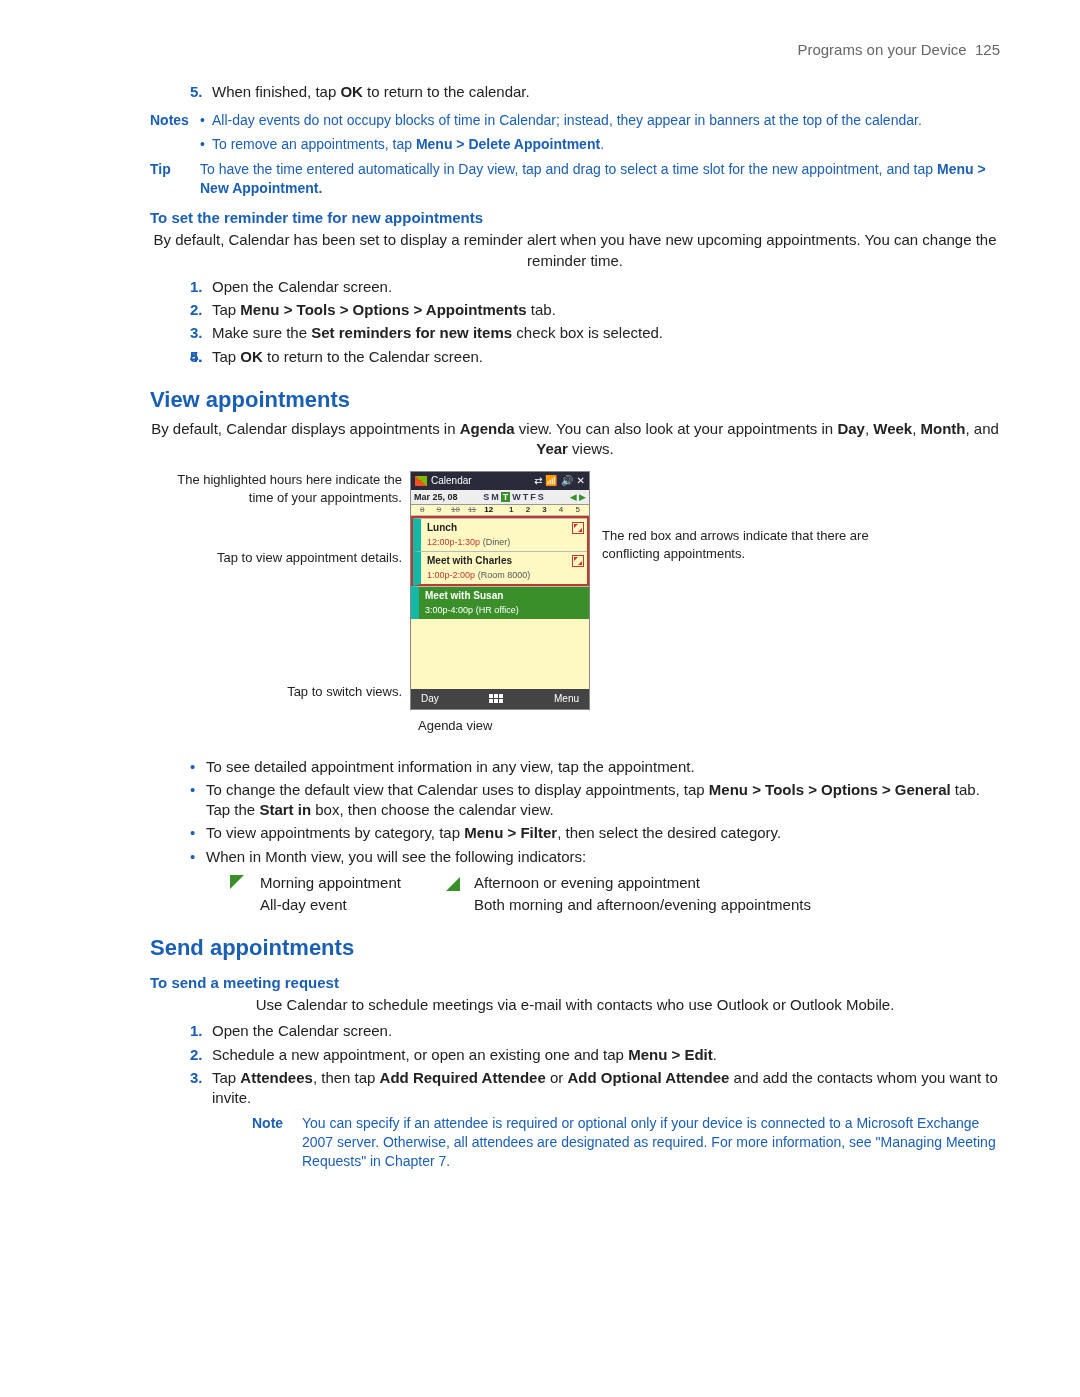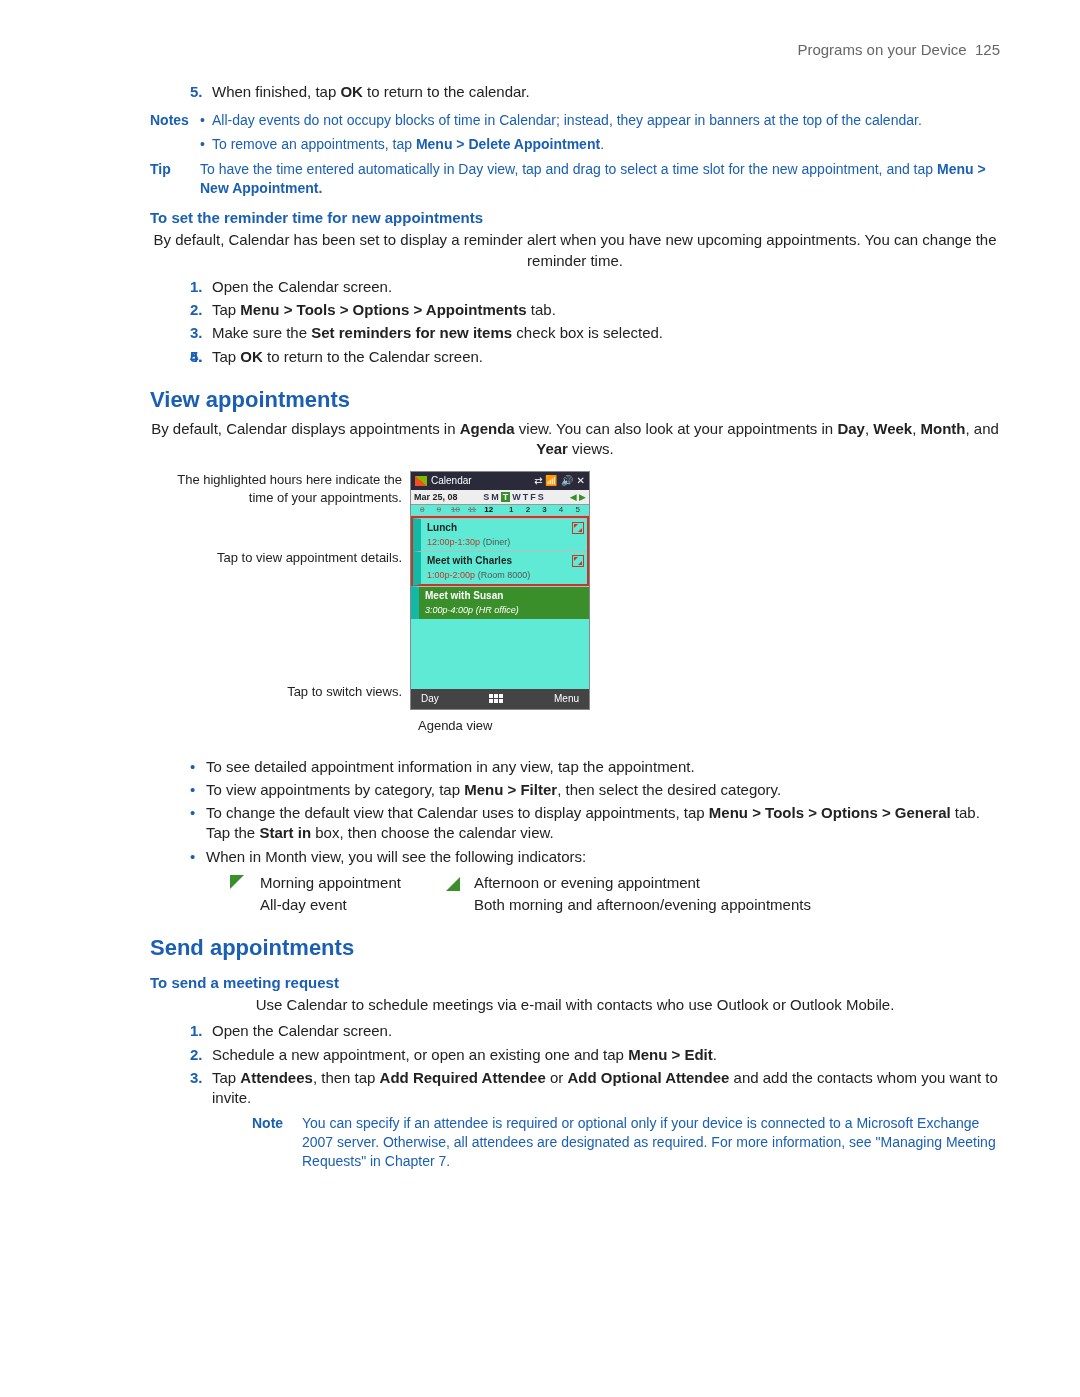--- a/index.html
+++ b/index.html
@@ -115,21 +115,21 @@
   .callout.rc1 { top: 56px; left: 12px; }
   .agenda-caption {
     font-size: 13px;
     margin-left: 268px;
     margin-top: 4px;
   }
   
   .device {
     width: 178px;
     border: 1px solid #888;
-    background: #5eead4;
+    background: #fef9c3;
     font-size: 10px;
     position: relative;
   }
   .device .titlebar {
     background: #2a2a3a;
     color: #fff;
     display: flex;
     align-items: center;
     justify-content: space-between;
     padding: 2px 4px;
@@ -170,21 +170,21 @@
   .device .appt {
     border-top: 1px solid #bbb;
     padding: 2px 4px 3px 6px;
     position: relative;
     border-left: 8px solid #14b8a6;
   }
   .device .appt .title { font-weight: bold; font-size: 10px; }
   .device .appt .time { color: #c0392b; font-size: 9px; }
   .device .appt .loc { color: #555; font-size: 9px; }
   .device .appt.sel { background: #3a8f2a; color: #fff; }
-  .device .appt.sel .time, .device .appt.sel .loc { color: #fff; font-style: italic; }
+  .device .appt.sel .time, .device .appt.sel .loc { color: #fff; }
   .device .appt .conflict {
     position: absolute; right: 3px; top: 3px;
     width: 10px; height: 10px;
     border: 1px solid #c0392b;
   }
   .device .appt .conflict::before {
     content:""; position:absolute; left:1px; top:1px;
     border-left:4px solid #c0392b; border-bottom:4px solid transparent;
   }
   .device .appt .conflict::after {
@@ -346,27 +346,30 @@
       <div class="title">Meet with Susan</div>
       <span class="time">3:00p-4:00p</span> <span class="loc">(HR office)</span>
     </div>
     <div class="bottombar">
       <span>Day</span>
       <span class="grid"></span>
       <span>Menu</span>
     </div>
   </div>
 
+  <div class="right-callouts" style="height:240px;">
+    <div class="callout rc1">The red box and arrows indicate that there are conflicting appointments.</div>
+  </div>
 </div>
 <div class="agenda-caption">Agenda view</div>
 
 <ul class="bullets">
   <li>To see detailed appointment information in any view, tap the appointment.</li>
+  <li><span>To change the default view that Calendar uses to display appointments, tap </span><b>Menu &gt; Tools &gt; Options &gt; General</b><span> tab. Tap the </span><b>Start in</b><span> box, then choose the calendar view.</span></li>
   <li><span>To view appointments by category, tap </span><b>Menu &gt; Filter</b><span>, then select the desired category.</span></li>
-  <li><span>To change the default view that Calendar uses to display appointments, tap </span><b>Menu &gt; Tools &gt; Options &gt; General</b><span> tab. Tap the </span><b>Start in</b><span> box, then choose the calendar view.</span></li>
   <li>When in Month view, you will see the following indicators:</li>
 </ul>
 
 <div class="indicator-row">
   <span class="ind morning"></span>
   <span style="width:170px;">Morning appointment</span>
   <span class="ind afternoon"></span>
   <span>Afternoon or evening appointment</span>
 </div>
 <div class="indicator-row">

